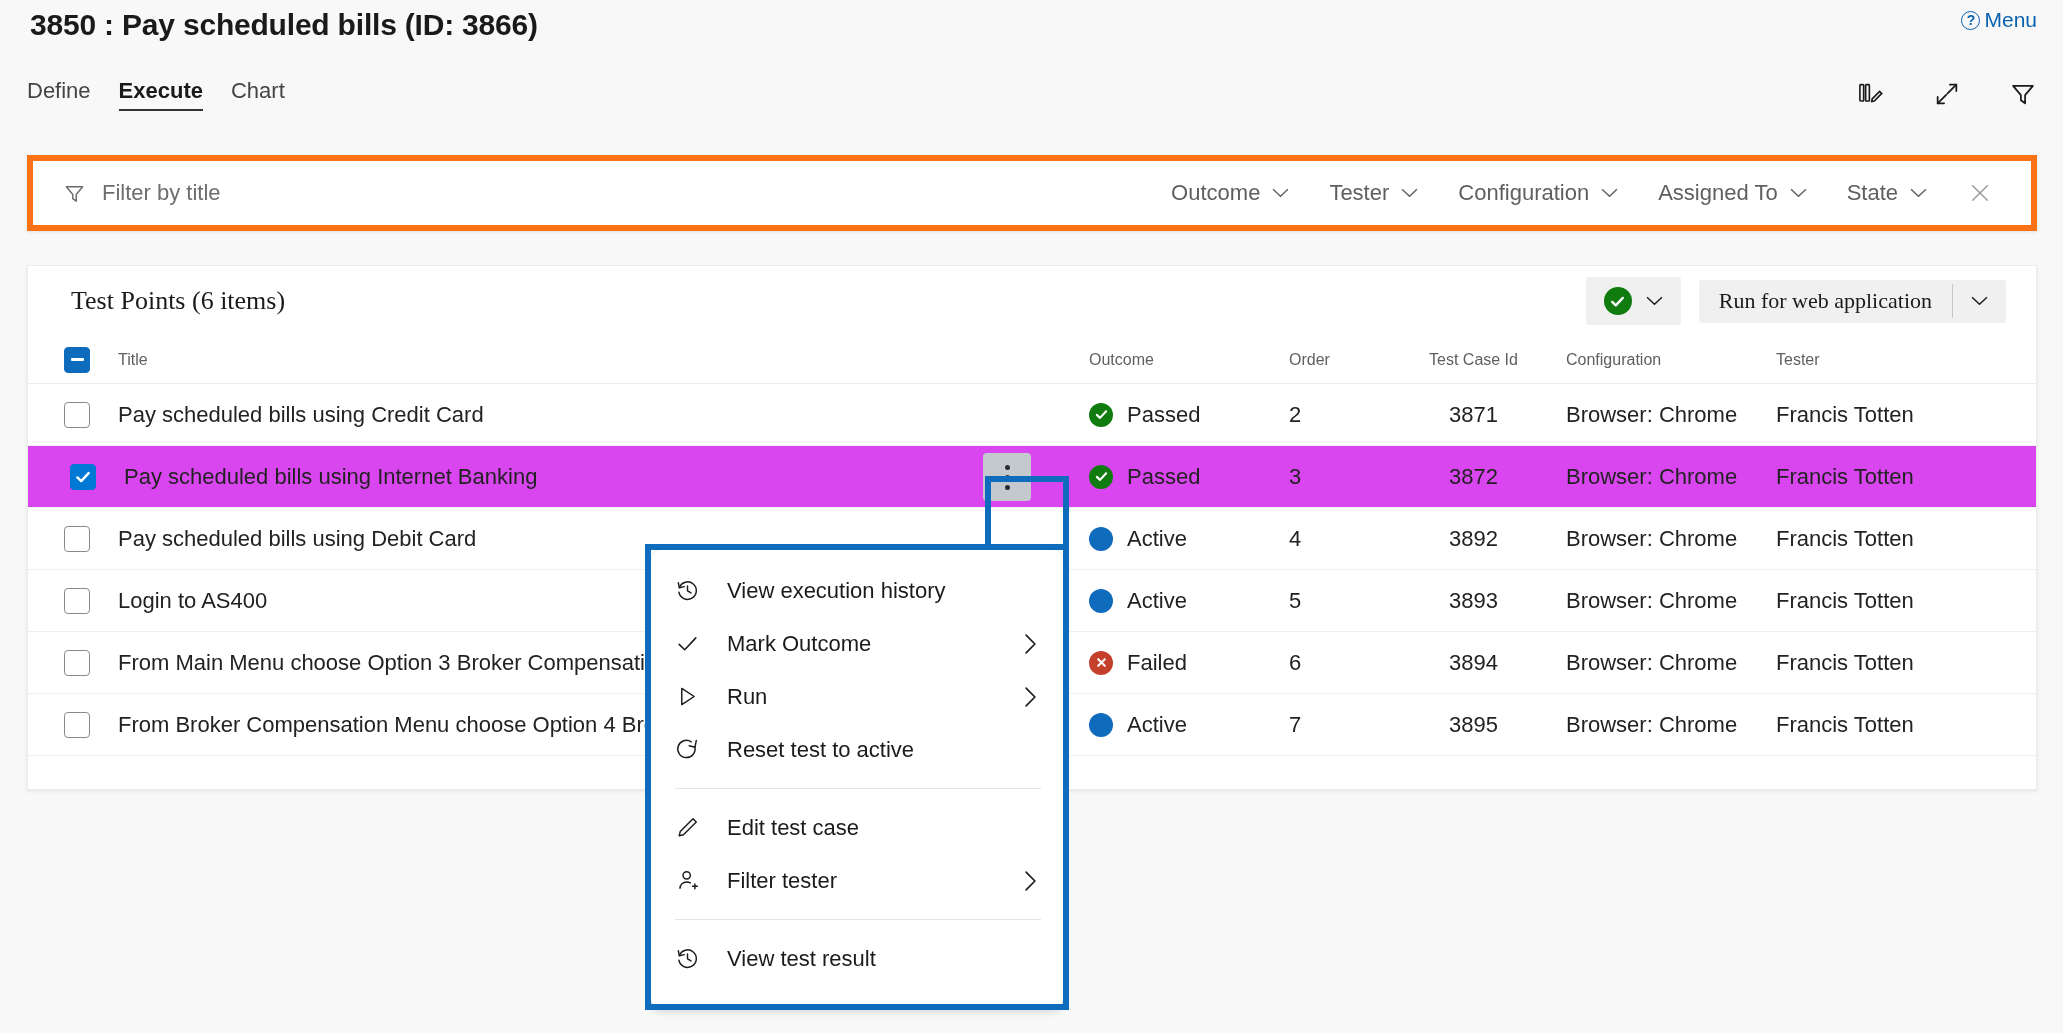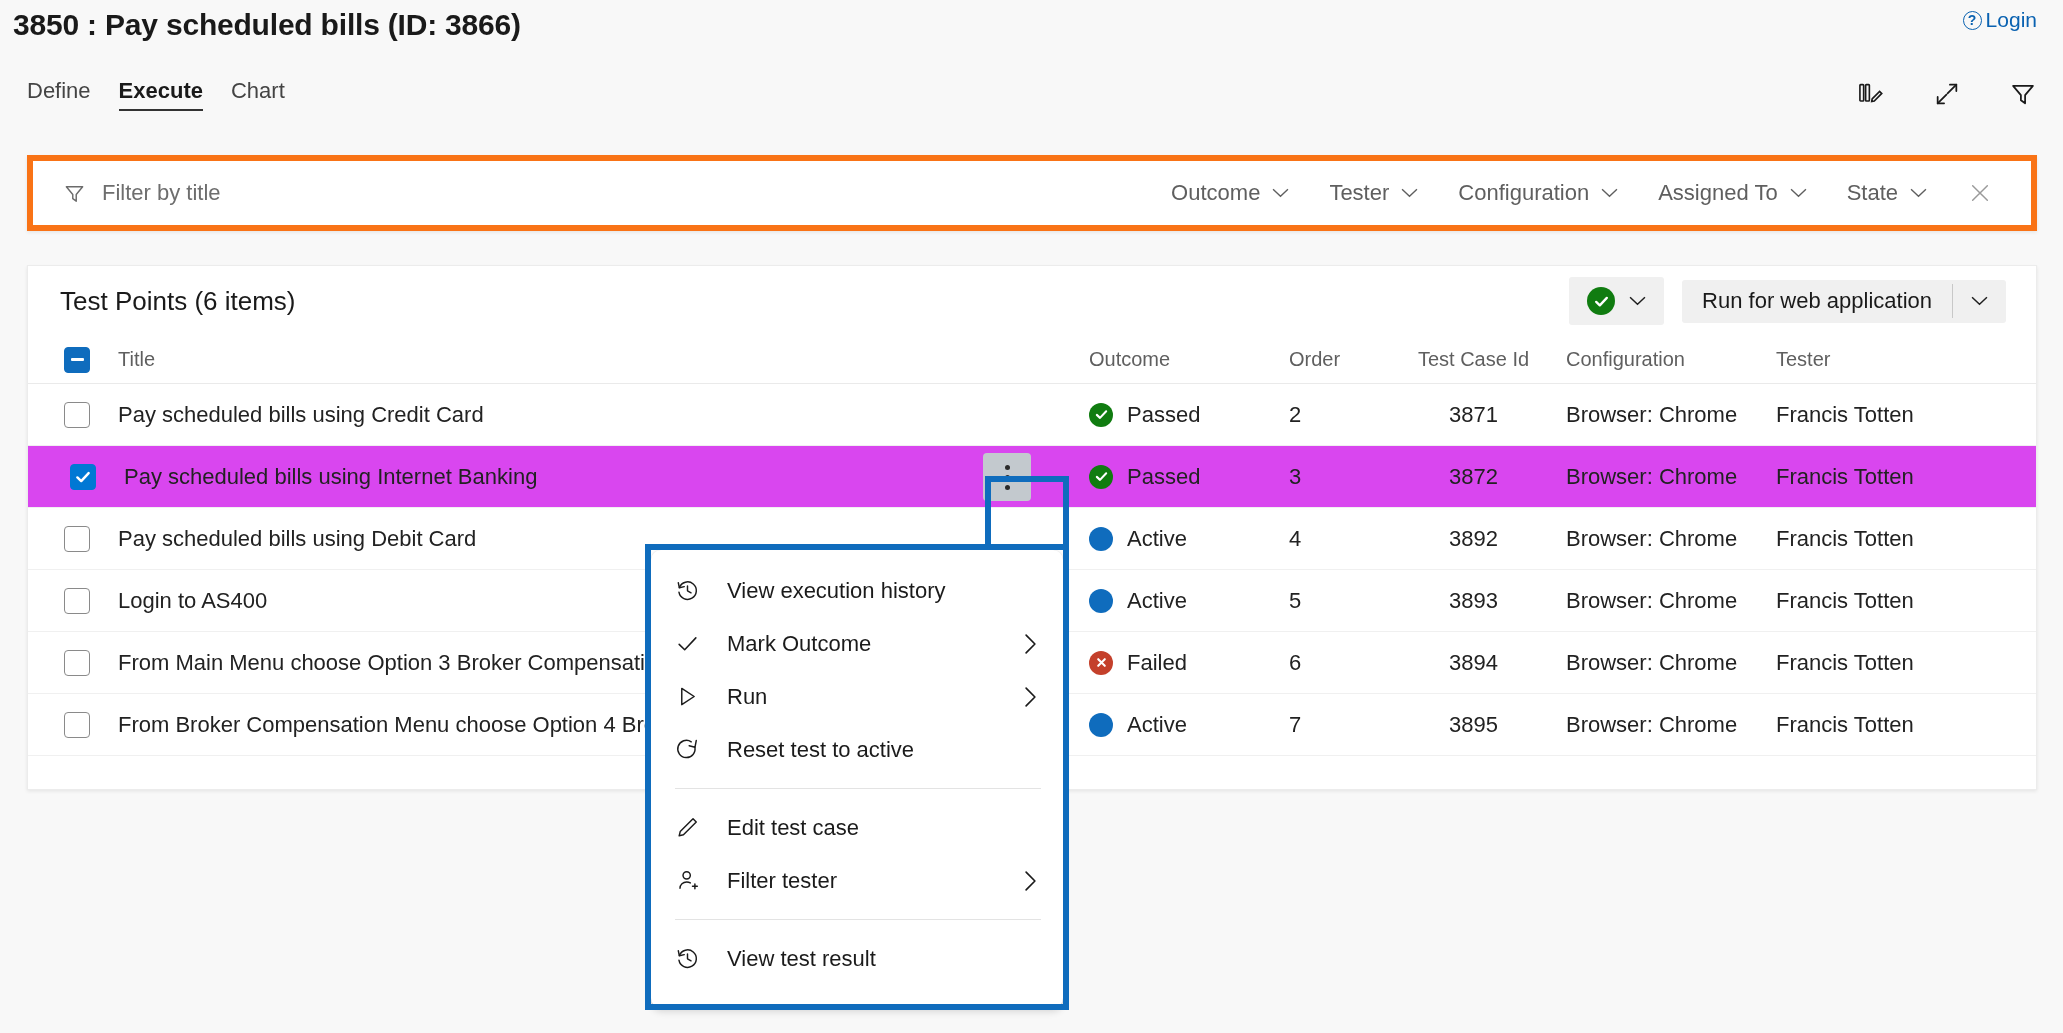--- a/index.html
+++ b/index.html
@@ -8,21 +8,21 @@
     width: 2063px; height: 1033px;
     background: #f8f8f8;
     font-family: "Liberation Sans", sans-serif;
     color: #1f1f1f;
     overflow: hidden;
   }
   .page { position: relative; width: 2063px; height: 1033px; }
 
   
   .page-title {
-    position: absolute; left: 13px; top: 8px;
+    position: absolute; left: 30px; top: 8px;
     font-size: 30px; font-weight: 600; letter-spacing: -0.2px;
     color: #1a1a1a; white-space: nowrap;
   }
   .help-link {
     position: absolute; right: 26px; top: 8px;
     display: flex; align-items: center; gap: 4px;
     color: #0a62b1; font-size: 21px; cursor: pointer;
   }
   .help-link .qmark {
     width: 19px; height: 19px; border-radius: 50%;
@@ -85,21 +85,21 @@
   
   .card {
     position: absolute; left: 27px; top: 265px;
     width: 2010px; height: 525px;
     background: #fff; border: 1px solid #ececec;
     box-shadow: 0 .3px .9px rgba(0,0,0,.08), 0 1.6px 3.6px rgba(0,0,0,.08);
     overflow: hidden;
   }
   .card-head {
     height: 70px; display: flex; align-items: center;
-    padding: 0 30px 0 32px; justify-content: space-between;
+    padding: 0 30px 0 43px; justify-content: space-between; font-family: Liberation Serif, serif;
   }
   .card-title { font-size: 26px; color: #1a1a1a; }
   .card-actions { display: flex; align-items: center; gap: 18px; }
   .outcome-btn {
     background: #f0f0f0; border-radius: 3px; height: 48px;
     display: flex; align-items: center; gap: 14px; padding: 0 18px; cursor: pointer;
   }
   .pass-circle {
     width: 28px; height: 28px; border-radius: 50%; background: #107c10;
     display: flex; align-items: center; justify-content: center;
@@ -110,21 +110,21 @@
     display: flex; align-items: center; cursor: pointer;
   }
   .run-btn .label { padding: 0 20px; font-size: 22px; color: #1a1a1a; white-space: nowrap; }
   .run-btn .sep { width: 1px; height: 34px; background: #c8c8c8; }
   .run-btn .caret { padding: 0 18px; display: flex; align-items: center; }
 
   
   .grid-header {
     display: flex; align-items: center; height: 48px;
     border-bottom: 1px solid #eaeaea; padding-left: 36px;
-    font-size: 20px; color: #5f5f5f;
+    font-size: 16px; color: #5f5f5f;
   }
   .grid-row {
     display: flex; align-items: center; height: 62px;
     border-bottom: 1px solid #f0f0f0; padding-left: 36px;
     font-size: 22px; color: #222; position: relative;
   }
   .grid-row.selected { background: #d946ef; padding-left: 42px; }
   .c-check  { width: 54px; flex: none; display: flex; align-items: center; }
   .c-title  { flex: 1 1 auto; min-width: 0; overflow: hidden;
               white-space: nowrap; text-overflow: clip; padding-right: 12px; }
@@ -188,21 +188,21 @@
 </style>
 </head>
 <body>
 
 <div class="page">
 
   <div class="page-title">3850 : Pay scheduled bills (ID: 3866)</div>
 
   <div class="help-link">
     <span class="qmark">?</span>
-    <span>Login</span>
+    <span>Menu</span>
   </div>
 
   <div class="tabs">
     <div class="tab">Define</div>
     <div class="tab active">Execute</div>
     <div class="tab">Chart</div>
   </div>
 
   <div class="header-icons">
     <span>

